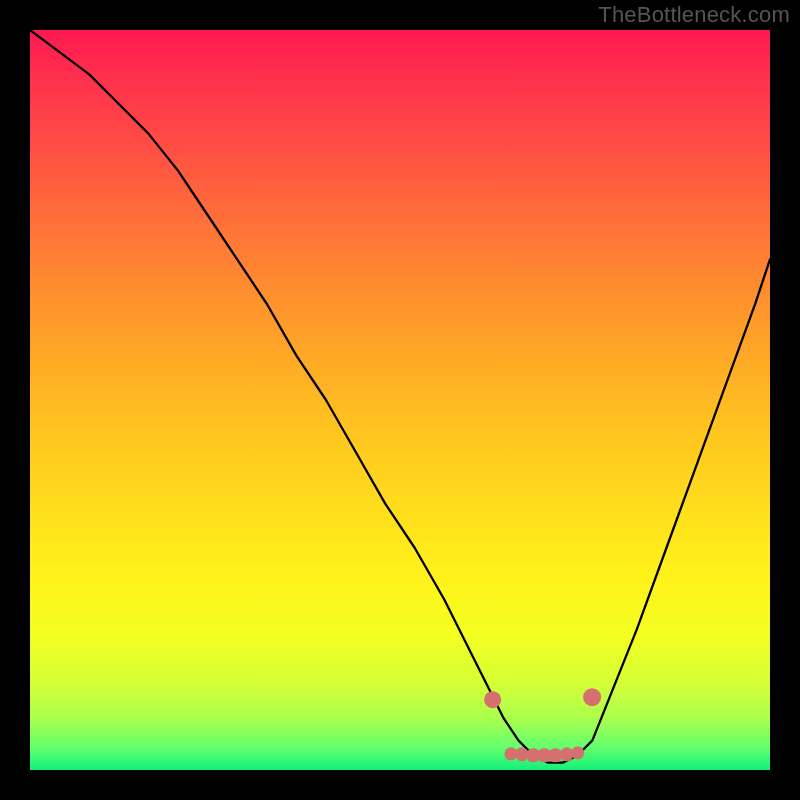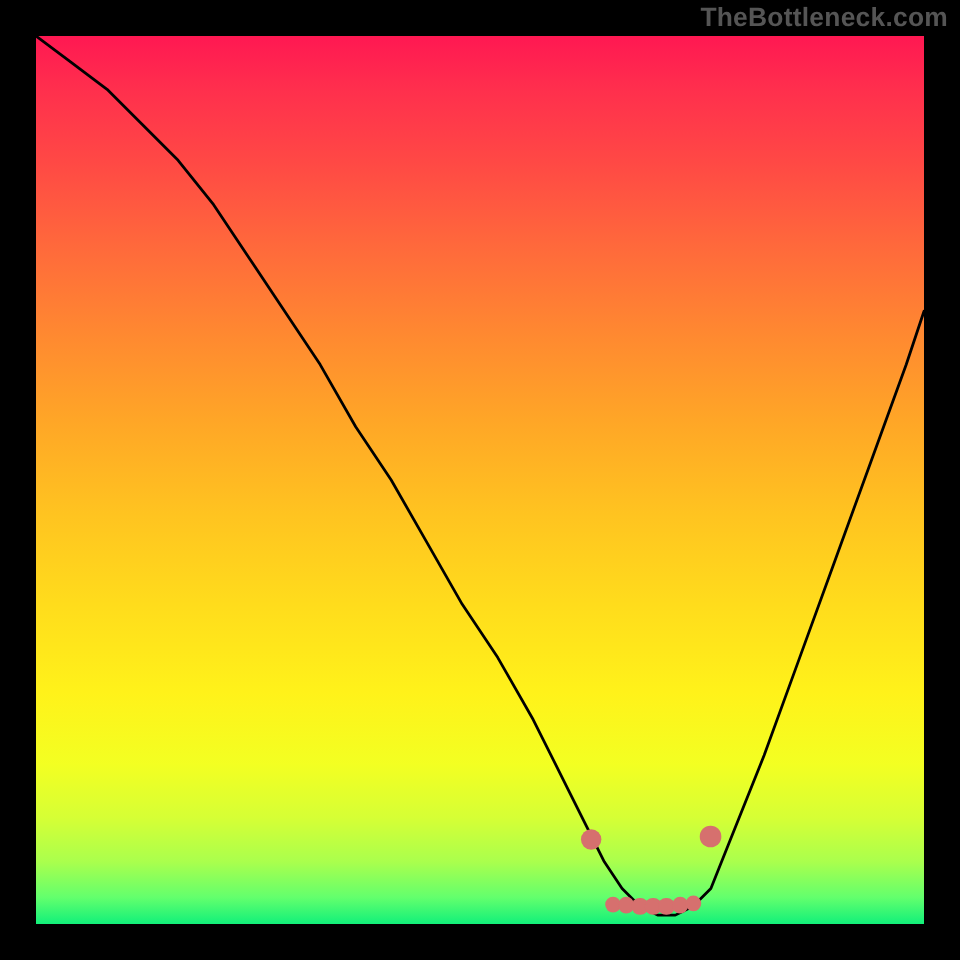--- a/index.html
+++ b/index.html
@@ -15,21 +15,21 @@
     position: relative;
     width: 800px;
     height: 800px;
   }
   .watermark {
     position: absolute;
     top: 2px;
     right: 10px;
     color: #555;
     font-size: 22px;
-    font-weight: bold;
+    font-weight: normal;
     z-index: 20;
     letter-spacing: 0.2px;
   }
   .plot-area {
     position: absolute;
     left: 30px;
     top: 30px;
     width: 740px;
     height: 740px;
     overflow: hidden;

